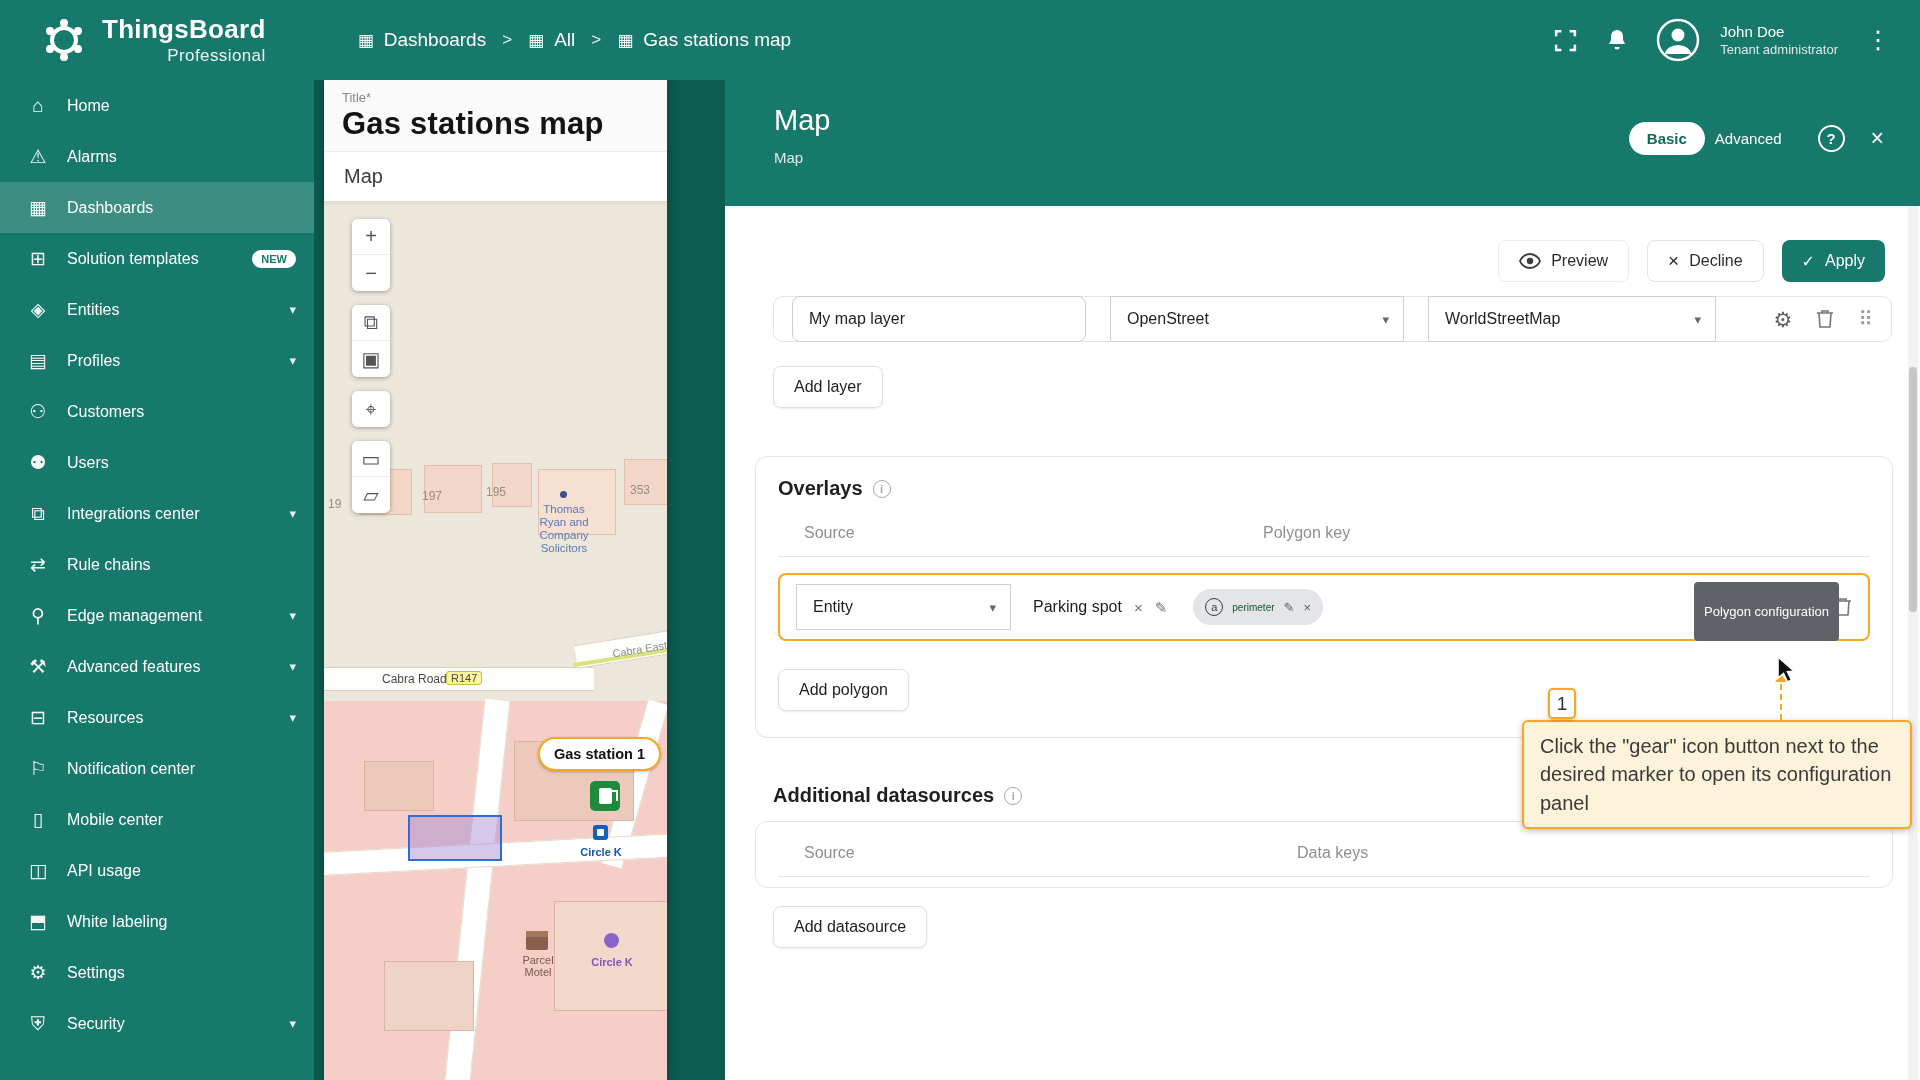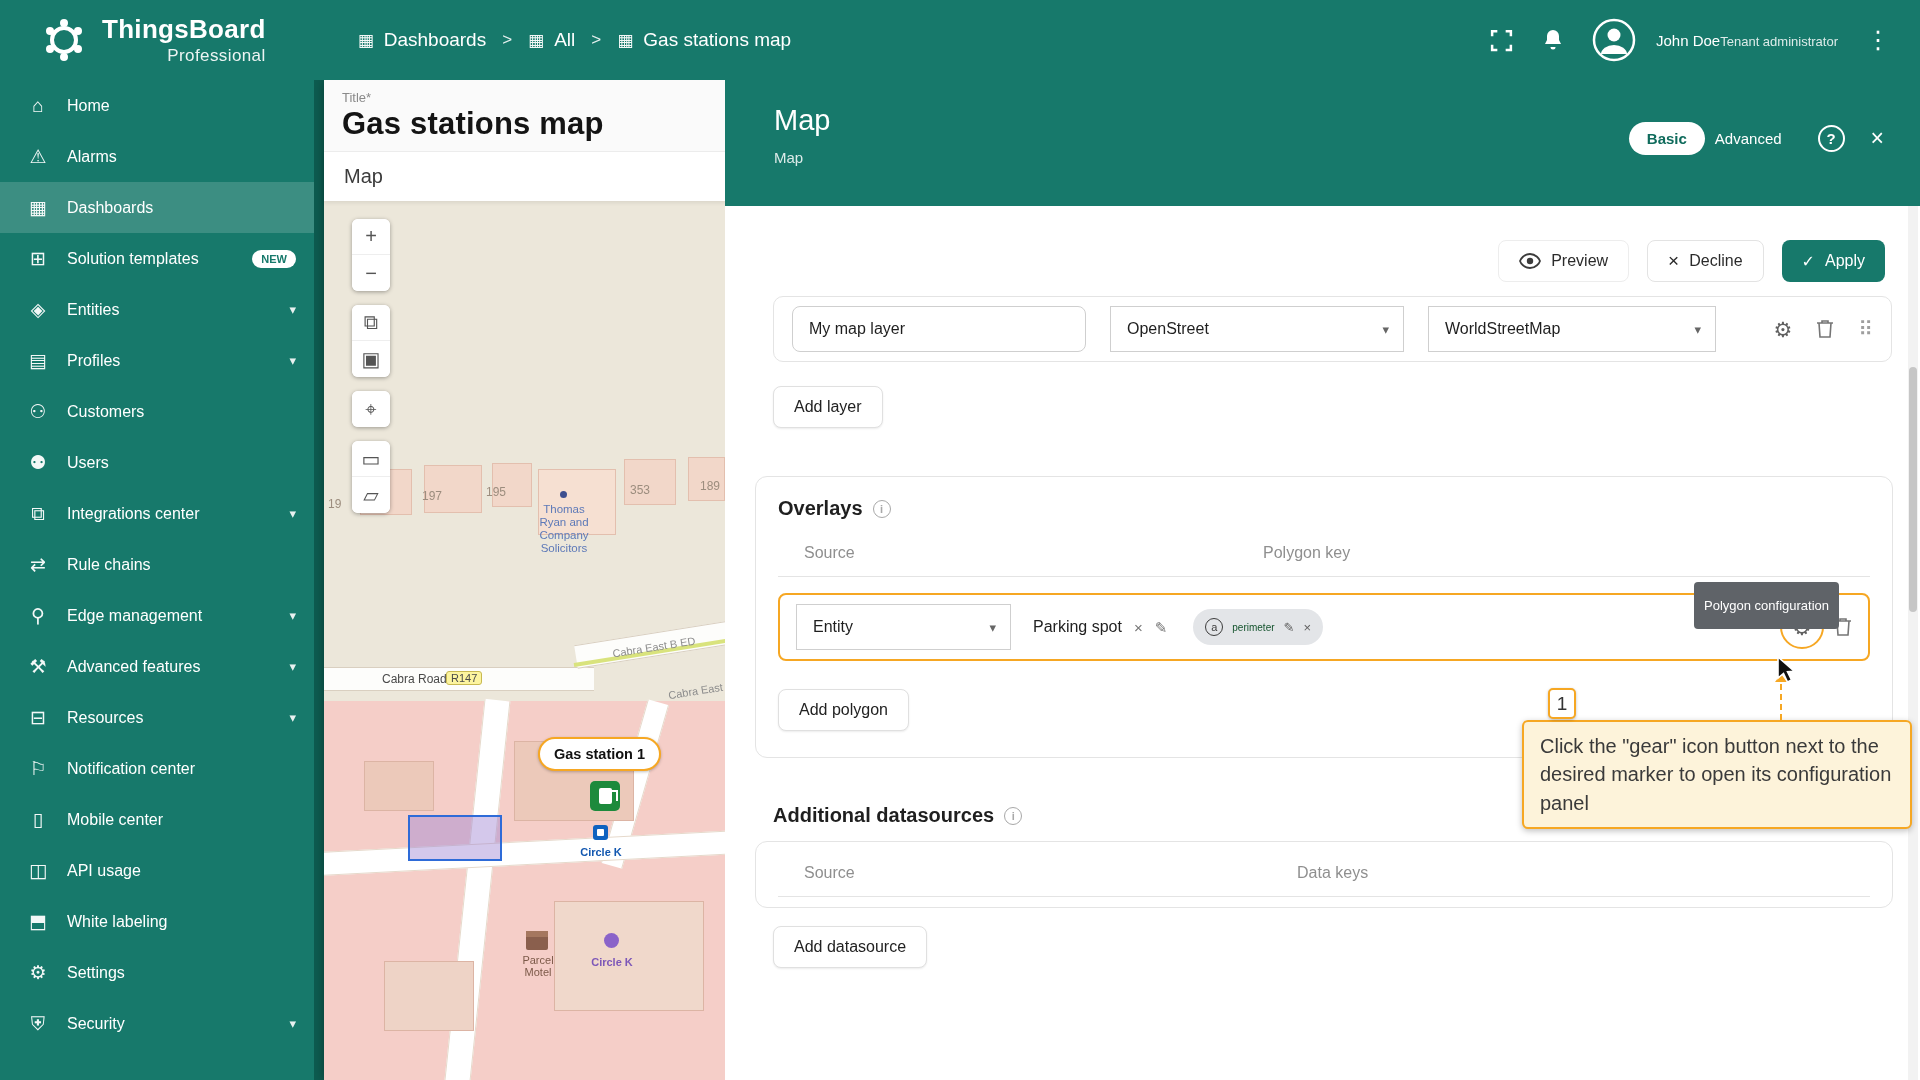--- a/index.html
+++ b/index.html
@@ -16,36 +16,36 @@
   .logo{width:48px;height:48px;display:flex;align-items:center;justify-content:center}
   .brand{display:flex;flex-direction:column;align-items:flex-end;margin-left:14px}
   .brand-name{font-size:26px;font-weight:600;letter-spacing:.3px}
   .brand-sub{font-size:17px;opacity:.92;letter-spacing:.4px;margin-top:1px}
   .crumbs{display:flex;align-items:center;gap:16px;margin-left:92px;font-size:19px}
   .crumb{display:flex;align-items:center;gap:10px;cursor:pointer}
   .crumb .ci{font-size:17px;opacity:.95}
   .sep{opacity:.9;font-size:17px}
   .top-right{margin-left:auto;display:flex;align-items:center;gap:28px}
   .icon-btn{background:none;border:none;cursor:pointer;display:flex;align-items:center;justify-content:center;color:#fff}
-  .user-block{display:flex;flex-direction:row;margin-left:-8px}
+  .user-block{display:flex;flex-direction:column;margin-left:-8px}
   .user-name{font-size:15px}
   .user-role{font-size:13px;opacity:.85;margin-top:2px}
   .kebab{font-size:24px;color:#fff}
 
   
   .sidebar{position:absolute;top:80px;left:0;width:314px;bottom:0;background:var(--teal);z-index:20;overflow:hidden}
   .side-item{height:51px;display:flex;align-items:center;gap:17px;padding:0 18px 0 26px;color:#fff;font-size:16px;cursor:pointer;white-space:nowrap}
   .side-item.active{background:rgba(255,255,255,.16)}
   .side-item .si{width:24px;text-align:center;font-size:19px;opacity:.95}
   .side-item .chev{margin-left:auto;font-size:13px;opacity:.9}
   .side-item .badge{margin-left:auto;background:#fff;color:var(--teal);font-size:11px;font-weight:700;padding:3px 9px;border-radius:10px}
 
   
   .dash-bg{position:absolute;top:80px;left:314px;width:412px;bottom:0;background:var(--teal-dark)}
-  .widget{position:absolute;top:80px;left:324px;width:401px;bottom:0;background:#a21caf;display:flex;flex-direction:column;box-shadow:0 0 10px rgba(0,0,0,.35)}
+  .widget{position:absolute;top:80px;left:324px;width:343px;bottom:0;background:#a21caf;display:flex;flex-direction:column;box-shadow:0 0 10px rgba(0,0,0,.35)}
   .widget-head{padding:10px 18px 9px;background:#fafafa;border-bottom:1px solid #eee}
   .title-label{font-size:13px;color:#8a8a8a}
   .widget-title{font-size:31px;font-weight:700;color:#141414;margin-top:1px;letter-spacing:.2px}
   .map-card-title{padding:13px 20px;font-size:20px;color:#3c3c3c;background:#fff;box-shadow:0 2px 4px rgba(0,0,0,.08);position:relative;z-index:3}
   .map{position:relative;flex:1;background:#ece7da;overflow:hidden}
 
   .ctrl{position:absolute;width:38px;background:#fff;border-radius:6px;box-shadow:0 1px 4px rgba(0,0,0,.35);overflow:hidden;z-index:5}
   .ctrl button{display:block;width:38px;height:36px;background:#fff;border:none;border-bottom:1px solid #eee;font-size:20px;color:#555;cursor:pointer}
   .ctrl button:last-child{border-bottom:none}
   .zoombox{left:28px;top:18px}
@@ -92,21 +92,21 @@
   .help{width:27px;height:27px;border:2px solid #fff;border-radius:50%;display:flex;align-items:center;justify-content:center;font-size:15px;font-weight:700;cursor:pointer}
   .x-close{font-size:23px;cursor:pointer;line-height:1}
 
   .config-body{position:absolute;top:126px;left:0;right:0;bottom:0;background:#fff;padding:34px 27px 0 30px;overflow:hidden}
   .actions{display:flex;justify-content:flex-end;align-items:center;gap:18px;margin-right:8px}
   .btn{height:42px;border-radius:8px;display:inline-flex;align-items:center;gap:10px;font-size:16px;padding:0 20px;background:#fff;border:1px solid #e3e3e3;color:#2b2b2b;cursor:pointer;font-family:inherit}
   .btn.flat{border-color:#ededed}
   .btn.primary{background:var(--teal);color:#fff;border:none}
   .add-btn{height:42px;border-radius:8px;background:#fff;border:1px solid #e0e0e0;font-size:16px;color:#222;padding:0 20px;cursor:pointer;box-shadow:0 1px 2px rgba(0,0,0,.08);font-family:inherit}
 
-  .layer-card{margin:14px 1px 0 18px;height:66px;border:1px solid var(--line);border-radius:10px;display:flex;align-items:center;padding:0 18px;gap:24px}
+  .layer-card{margin:14px 1px 0 18px;height:46px;border:1px solid var(--line);border-radius:10px;display:flex;align-items:center;padding:0 18px;gap:24px}
   .tfield{height:46px;border:1px solid var(--field);border-radius:8px;padding:0 16px;font-size:16px;color:#1f1f1f;font-family:inherit;background:#fff}
   .sfield{height:46px;border:1px solid var(--field);border-radius:0;padding:0 14px 0 16px;font-size:16px;color:#1f1f1f;display:flex;align-items:center;justify-content:space-between;cursor:pointer;background:#fff}
   .sfield .arr{color:#666;font-size:13px;margin-left:12px}
   .gear{font-size:21px;color:#616161;background:none;border:none;cursor:pointer;line-height:1}
   .icon-plain{background:none;border:none;cursor:pointer;display:flex;align-items:center;justify-content:center}
   .dragdots{font-size:20px;color:#9e9e9e;cursor:grab}
   .lc-icons{margin-left:auto;display:flex;align-items:center;gap:24px}
   .mt-addlayer{margin:24px 0 0 18px}
 
   .ovl-card{margin-top:48px;border:1px solid var(--line);border-radius:12px;padding:20px 22px 26px;position:relative}
@@ -131,21 +131,21 @@
   .mt-addpoly{margin-top:28px}
 
   .ds-title-row{margin:46px 0 0 18px;display:flex;align-items:center}
   .ds-card{margin-top:14px;border:1px solid var(--line);border-radius:12px;padding:0 22px 10px;overflow:hidden}
   .ds-head{display:flex;font-size:16px;color:#8f8f8f;padding:22px 0 14px 26px;border-bottom:1px solid var(--line)}
   .ds-head .c1{width:493px}
   .ds-empty{height:82px;display:flex;align-items:center;justify-content:center;font-size:17px;color:#9e9e9e}
   .mt-addds{margin:18px 0 0 18px}
 
   
-  .tb-tooltip{position:absolute;left:1694px;top:582px;background:#5f6368;color:#fff;font-size:13px;padding:16px 10px;border-radius:4px;z-index:45;white-space:nowrap}
+  .tb-tooltip{position:absolute;left:1694px;top:582px;background:#5f6368;color:#fff;font-size:13px;padding:22px 10px;border-radius:4px;z-index:45;white-space:nowrap}
   .cursor{position:absolute;left:1776px;top:656px;z-index:60}
   .conn-tri{position:absolute;left:1775px;top:674px;width:0;height:0;border-left:6px solid transparent;border-right:6px solid transparent;border-bottom:8px solid var(--orange);z-index:55}
   .conn-dash{position:absolute;left:1780px;top:684px;height:36px;border-left:2px dashed var(--orange);z-index:55}
   .step-badge{position:absolute;left:1548px;top:688px;width:28px;height:31px;background:#fff;border:2px solid var(--orange);border-radius:5px;display:flex;align-items:center;justify-content:center;font-size:19px;color:#333;z-index:55;box-shadow:0 1px 3px rgba(0,0,0,.25)}
   .callout{position:absolute;left:1522px;top:720px;width:390px;background:#fdf3da;border:2px solid var(--orange);border-radius:6px;padding:10px 16px;font-size:20px;line-height:1.42;color:#3a3a3a;z-index:54;box-shadow:0 2px 6px rgba(0,0,0,.25)}
   .scroll-track{position:absolute;top:206px;right:2px;width:10px;bottom:0;background:#f2f2f2;z-index:40}
   .scroll-thumb{position:absolute;top:161px;left:1px;width:8px;height:245px;background:#c6c6c6;border-radius:4px}
 </style>
 </head>
 <body>

